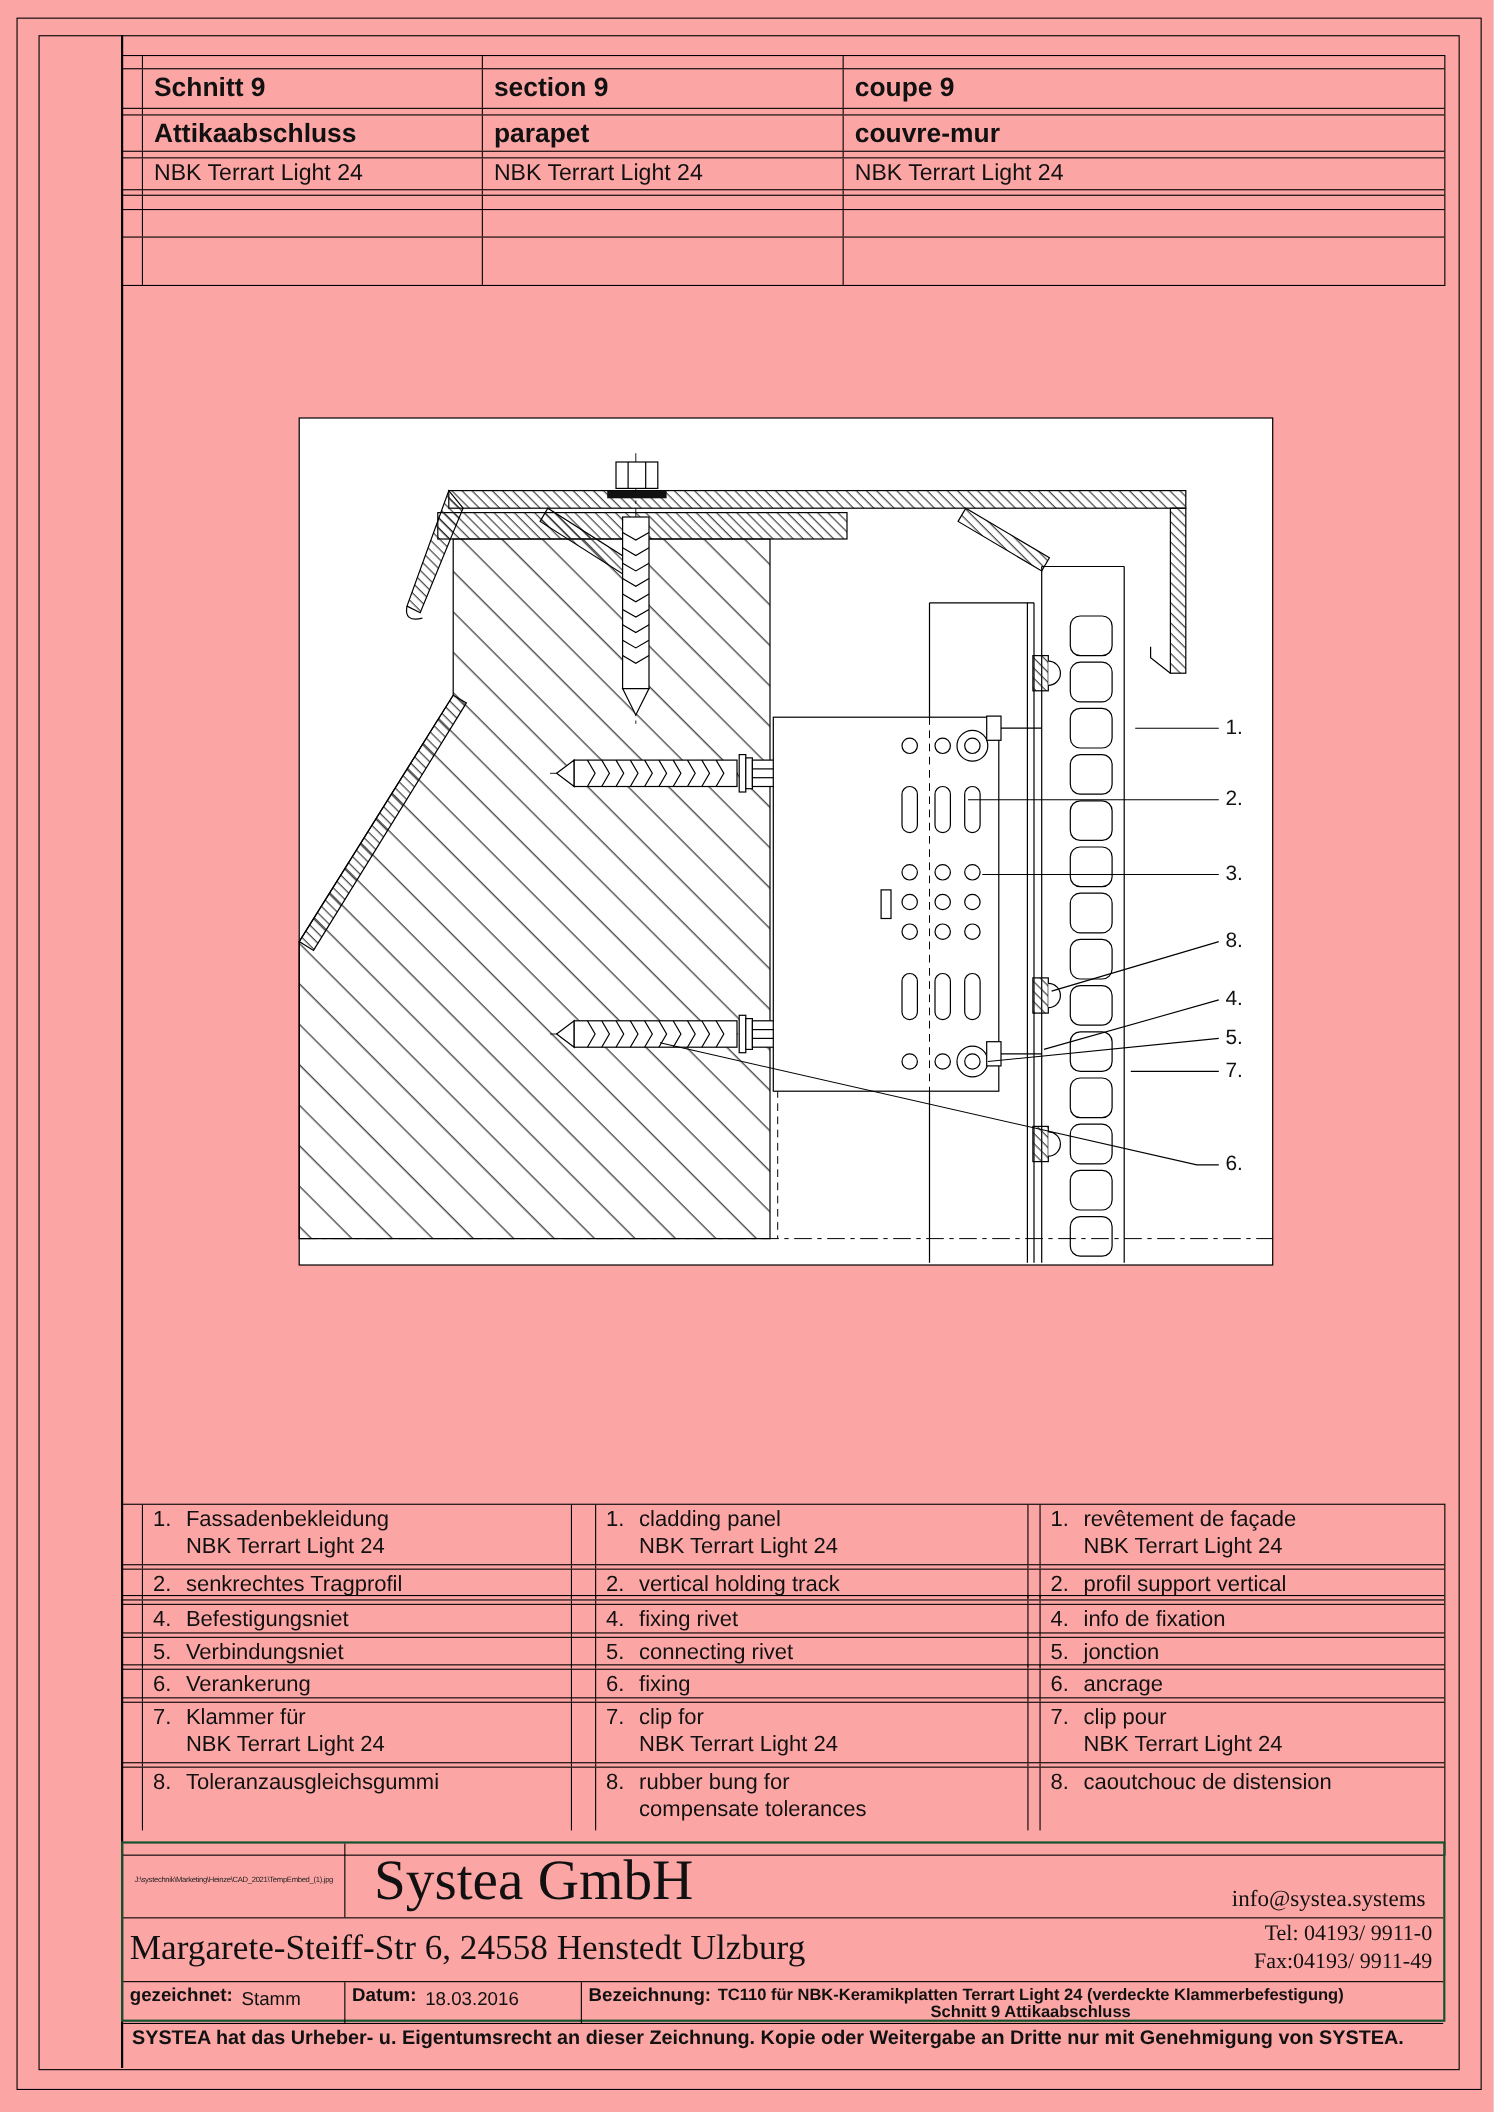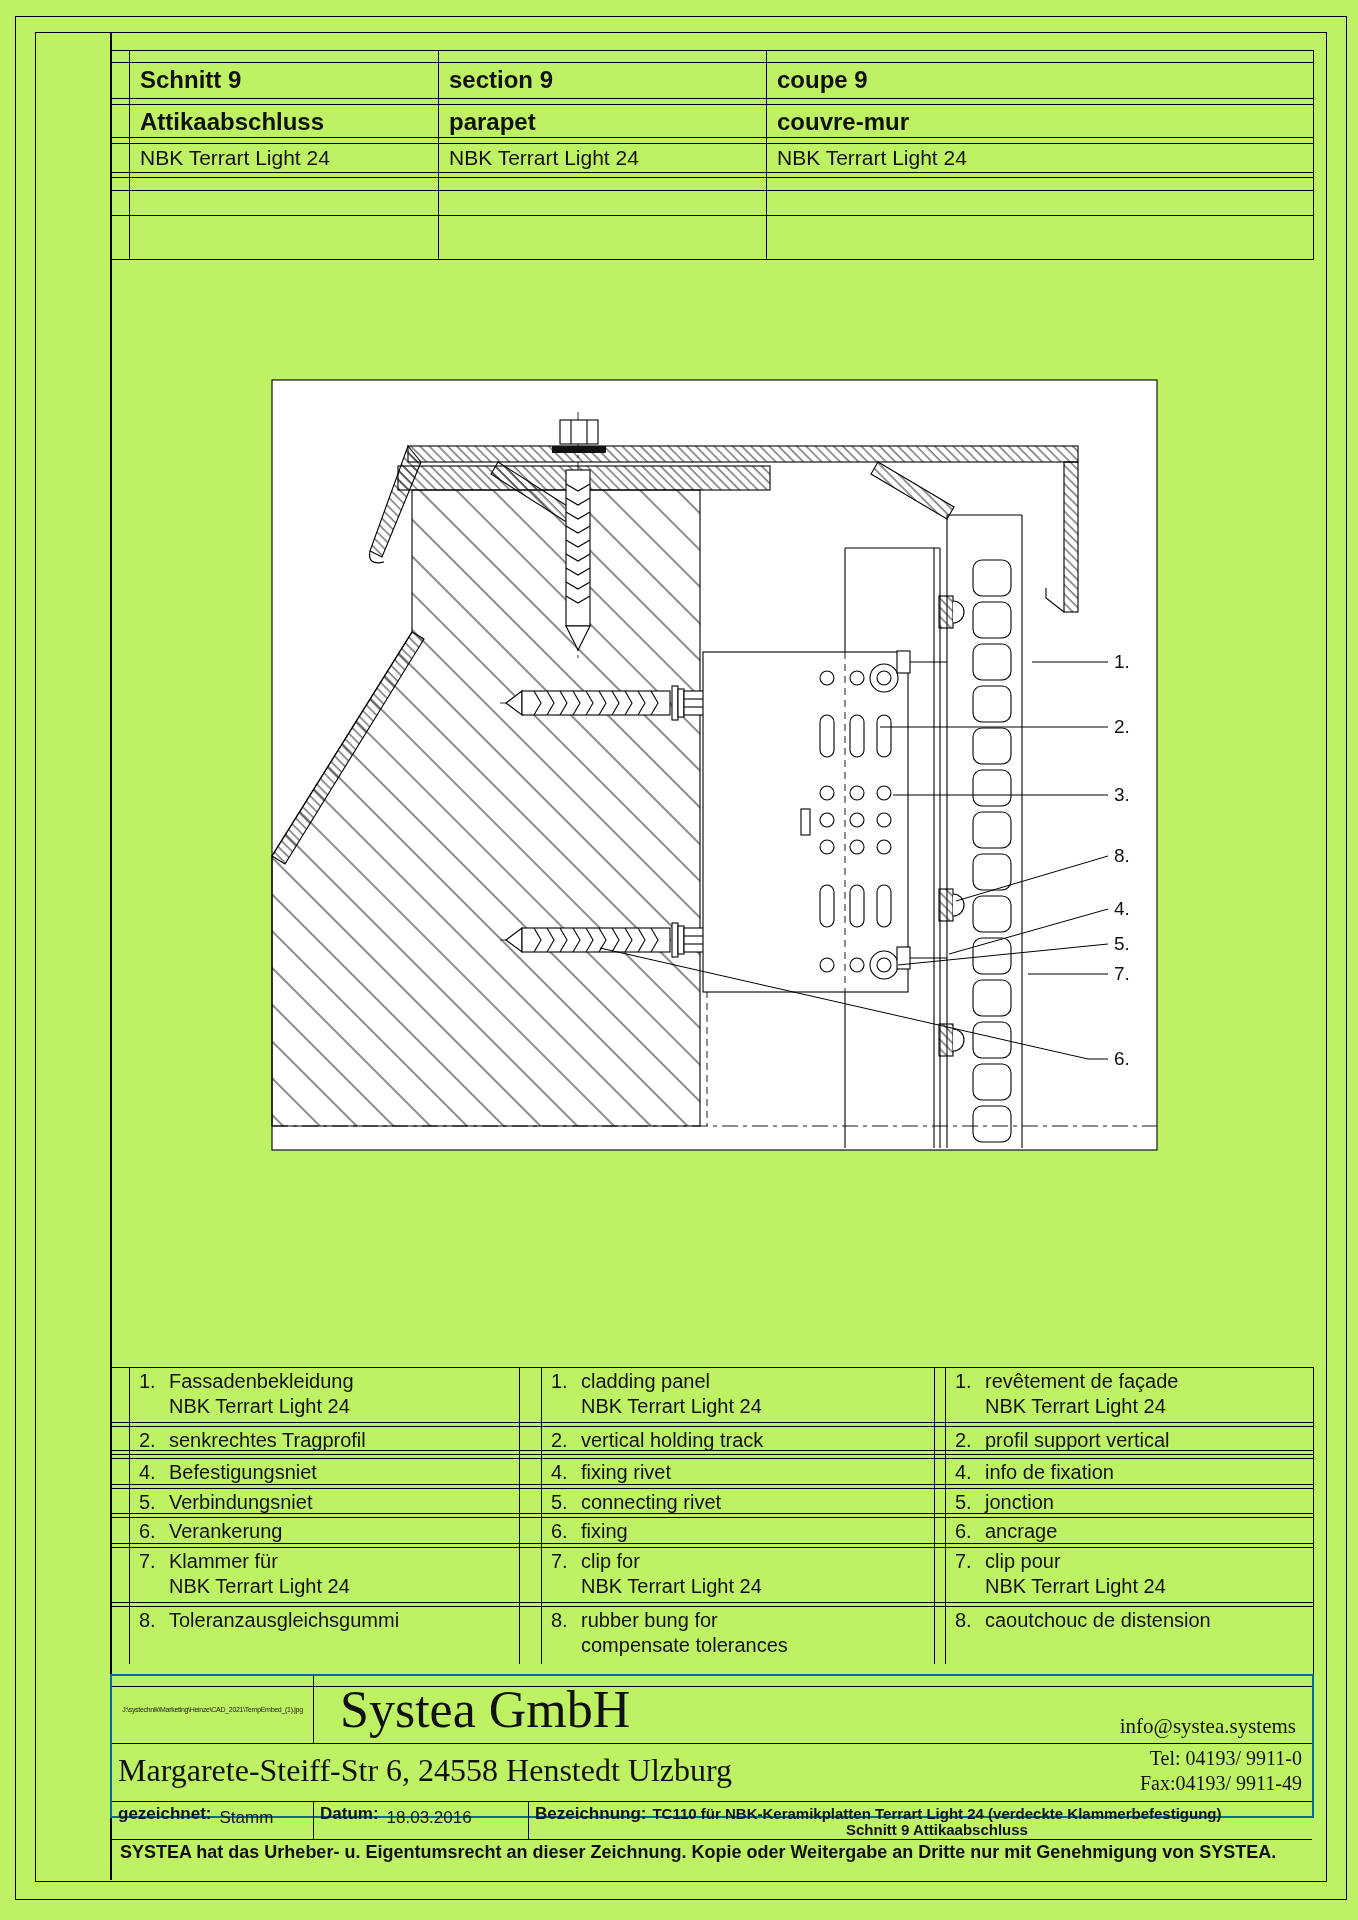--- a/index.html
+++ b/index.html
@@ -1,16 +1,16 @@
 <!DOCTYPE html>
 <html><head>
 <meta charset="utf-8">
 <style>
   html,body{margin:0;padding:0;background:#fff;}
-  #sheet{position:relative;width:1358px;height:1920px;background:#bef264;
+  #sheet{position:relative;width:1358px;height:1920px;background:#fca5a5;
          font-family:"Liberation Sans",sans-serif;color:#111;overflow:hidden;}
   .abs{position:absolute;}
   .frame{position:absolute;border:1.6px solid #000;}
   
   #header-table{position:absolute;left:110px;top:50px;width:1204px;
                 border:1px solid #000;box-sizing:border-box;}
   .h-row{display:grid;grid-template-columns:18px 309px 328px auto;
          box-sizing:border-box;border-bottom:1px solid #000;}
   .h-row > div{border-left:1px solid #000;box-sizing:border-box;padding-left:10px;overflow:hidden;}
   .h-row > div:first-child{border-left:none;}
@@ -24,22 +24,22 @@
   .lg-row > div,.lg-sp > div{border-left:1px solid #000;box-sizing:border-box;}
   .lg-row > div:first-child,.lg-sp > div:first-child{border-left:none;}
   .lg-sp{height:4px;}
   .lg-row{font-size:20px;line-height:25px;}
   .lg-row .t{padding:1px 4px 0 9px;}
   .no{display:inline-block;width:30px;}
   .ln2{margin-left:30px;}
   
   .co{position:absolute;left:1114px;width:44px;height:22px;font-size:19px;line-height:22px;}
   
-  #title-block{position:absolute;left:110px;top:1674px;width:1204px;height:144px;
-               border:2px solid #0369a1;box-sizing:border-box;}
+  #title-block{position:absolute;left:110px;top:1674px;width:1204px;height:164px;
+               border:2px solid #14532d;box-sizing:border-box;}
   .tb-line{position:absolute;left:0;width:100%;border-top:1px solid #000;}
   #tb-path-cell{position:absolute;left:0;top:0;width:202px;height:67px;border-right:1px solid #000;
                 box-sizing:border-box;display:flex;align-items:center;justify-content:center;}
   #tb-path-cell span{font-size:7px;letter-spacing:-0.3px;color:#222;word-break:break-all;padding:0 6px;}
   #tb-company{position:absolute;left:228px;top:2px;font-family:"Liberation Serif",serif;
               font-size:52px;line-height:64px;}
   #tb-email{position:absolute;right:16px;top:38px;font-family:"Liberation Serif",serif;font-size:21px;}
   #tb-address{position:absolute;left:6px;top:76px;font-family:"Liberation Serif",serif;font-size:32px;}
   #tb-telfax{position:absolute;right:10px;top:70px;text-align:right;
              font-family:Liberation Serif, serif;font-size:20px;line-height:25px;}

